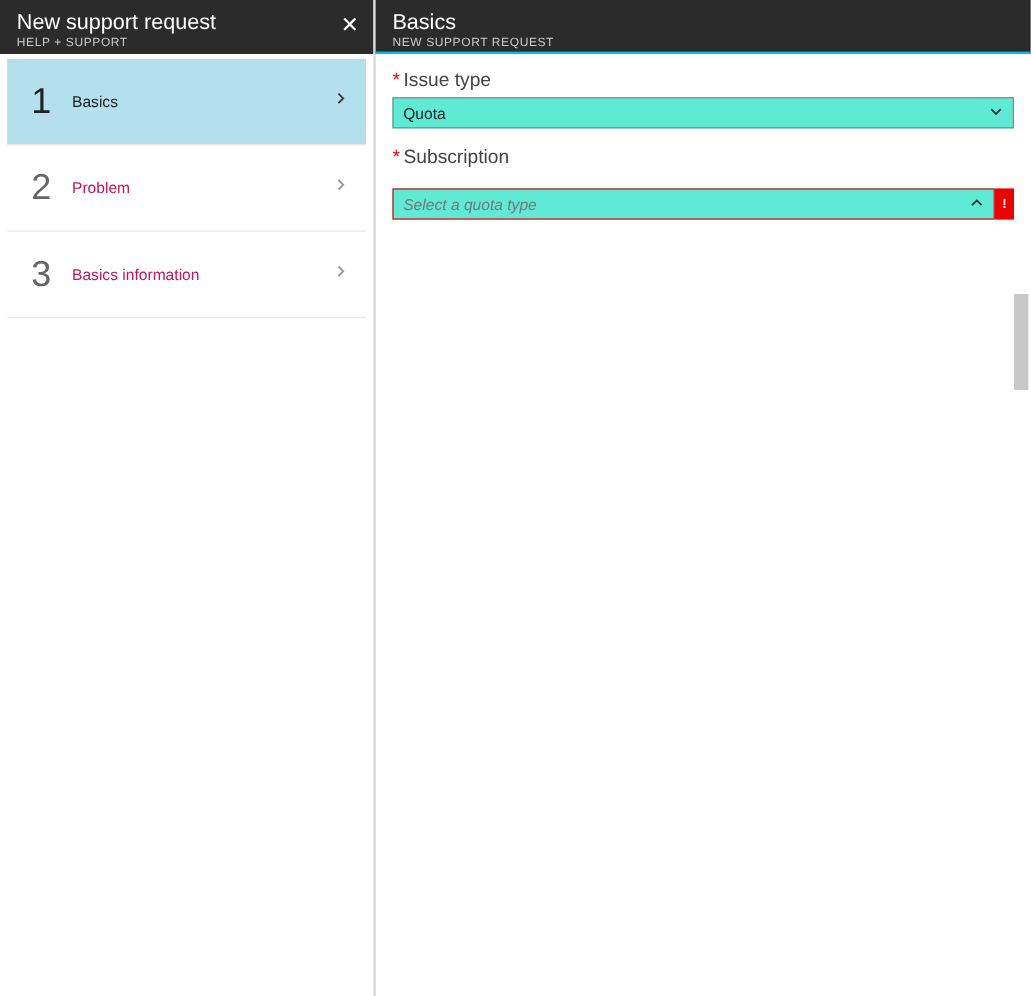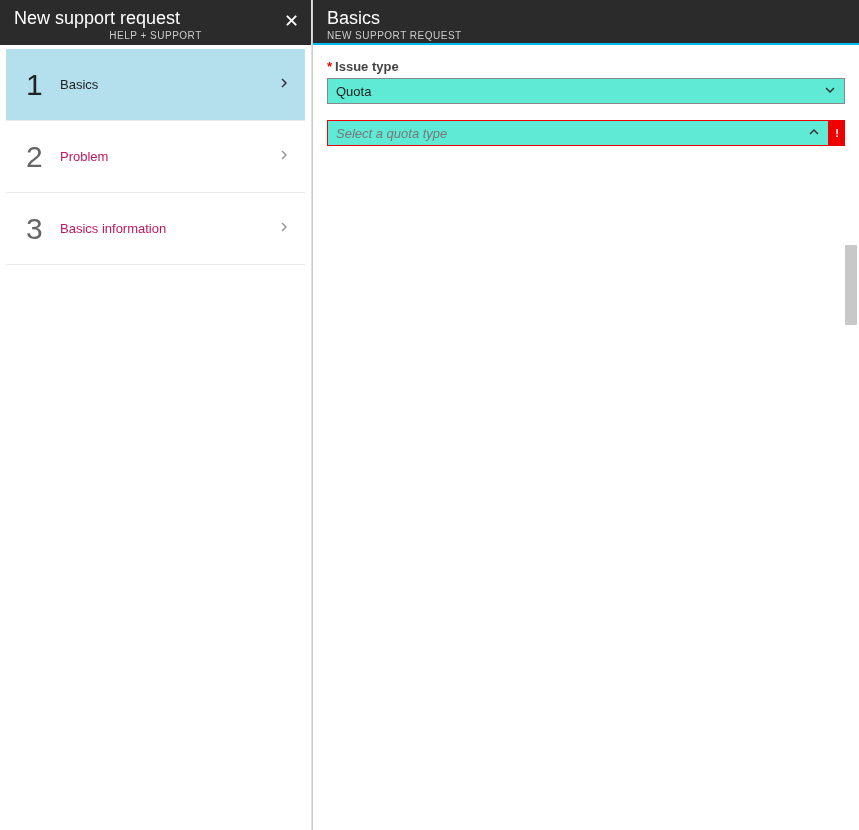--- a/index.html
+++ b/index.html
@@ -2,42 +2,42 @@
 <html><head>
 <meta charset="utf-8">
 <style>
   * { box-sizing: border-box; margin: 0; padding: 0; font-family: "Segoe UI", Arial, sans-serif; }
   body { width: 859px; height: 830px; display: flex; background: #fff; overflow: hidden; }
 
   
   .left-panel { width: 312px; display: flex; flex-direction: column; border-right: 1px solid #e0e0e0; }
   .left-header { background: #2b2b2b; color: #fff; padding: 8px 14px 6px; height: 45px; position: relative; }
   .left-title { font-size: 18px; font-weight: 300; }
-  .left-subtitle { font-size: 10px; color: #ccc; letter-spacing: 0.5px; margin-top: 1px; text-align: center; }
+  .left-subtitle { font-size: 10px; color: #ccc; letter-spacing: 0.5px; margin-top: 1px; }
   .close-icon { position: absolute; top: 10px; right: 12px; font-size: 18px; color: #fff; cursor: pointer; font-weight: 300; }
 
   .steps { padding: 4px 6px; }
   .step { display: flex; align-items: center; height: 72px; padding: 0 16px 0 20px; border-bottom: 1px solid #eaeaea; cursor: pointer; position: relative; }
   .step.active { background: #b3e0ec; }
   .step-num { font-size: 30px; font-weight: 300; color: #666; width: 34px; }
   .step.active .step-num { color: #222; }
   .step-label { font-size: 13px; color: #be185d; flex: 1; }
   .step.active .step-label { color: #222; }
   .step-chevron { color: #999; }
   .step.active .step-chevron { color: #333; }
 
   
   .right-panel { flex: 1; display: flex; flex-direction: column; position: relative; border-left: 1px solid #ccc; }
   .right-header { background: #2b2b2b; color: #fff; padding: 8px 14px 6px; height: 45px; border-bottom: 2px solid #00bcf2; }
   .right-title { font-size: 18px; font-weight: 300; }
   .right-subtitle { font-size: 10px; color: #ccc; letter-spacing: 0.5px; margin-top: 1px; }
 
   .form-area { padding: 14px 14px 0 14px; position: relative; }
   .field-group { margin-bottom: 16px; }
-  .field-label { font-size: 13px; color: #444; margin-bottom: 4px; display: block; font-weight: bold; }
+  .field-label { font-size: 16px; color: #444; margin-bottom: 4px; display: block; }
   .req { color: #e00; margin-right: 3px; }
   .select-box { width: 100%; height: 26px; border: 1px solid #888; background: #5eead4; display: flex; align-items: center; padding: 0 8px; font-size: 13px; color: #222; cursor: pointer; position: relative; }
   .select-box .caret { margin-left: auto; }
   .select-box.error { border: 1px solid #e00; }
   .select-box.error .placeholder { font-style: italic; color: #777; }
   .error-badge { width: 16px; background: #e00; color: #fff; display: flex; align-items: center; justify-content: center; font-size: 11px; font-weight: bold; }
   .quota-row { display: flex; width: 100%; }
   .quota-row .select-box { flex: 1; }
 
   .dropdown-list { position: absolute; left: 14px; right: 0; top: 200px; bottom: 0; border-top: none; background: #fff; display: flex; }
@@ -95,20 +95,21 @@
         <span>Quota</span>
         <span class="caret">
           <svg class="caret-svg" viewBox="0 0 12 12">
               <path d="M2 4 L6 8 L10 4" fill="none" stroke="#333" stroke-width="1.5"></path>
             </svg>
         </span>
       </div>
     </div>
 
     <div class="field-group">
+      <label class="field-label"><span class="req">*</span><span>Subscription</span></label>
     </div>
 
     <div class="field-group" style="margin-bottom:0;">
       <div class="quota-row">
         <div class="select-box error">
           <span class="placeholder">Select a quota type</span>
           <span class="caret">
             <svg class="caret-svg" viewBox="0 0 12 12">
                 <path d="M2 8 L6 4 L10 8" fill="none" stroke="#333" stroke-width="1.5"></path>
               </svg>

